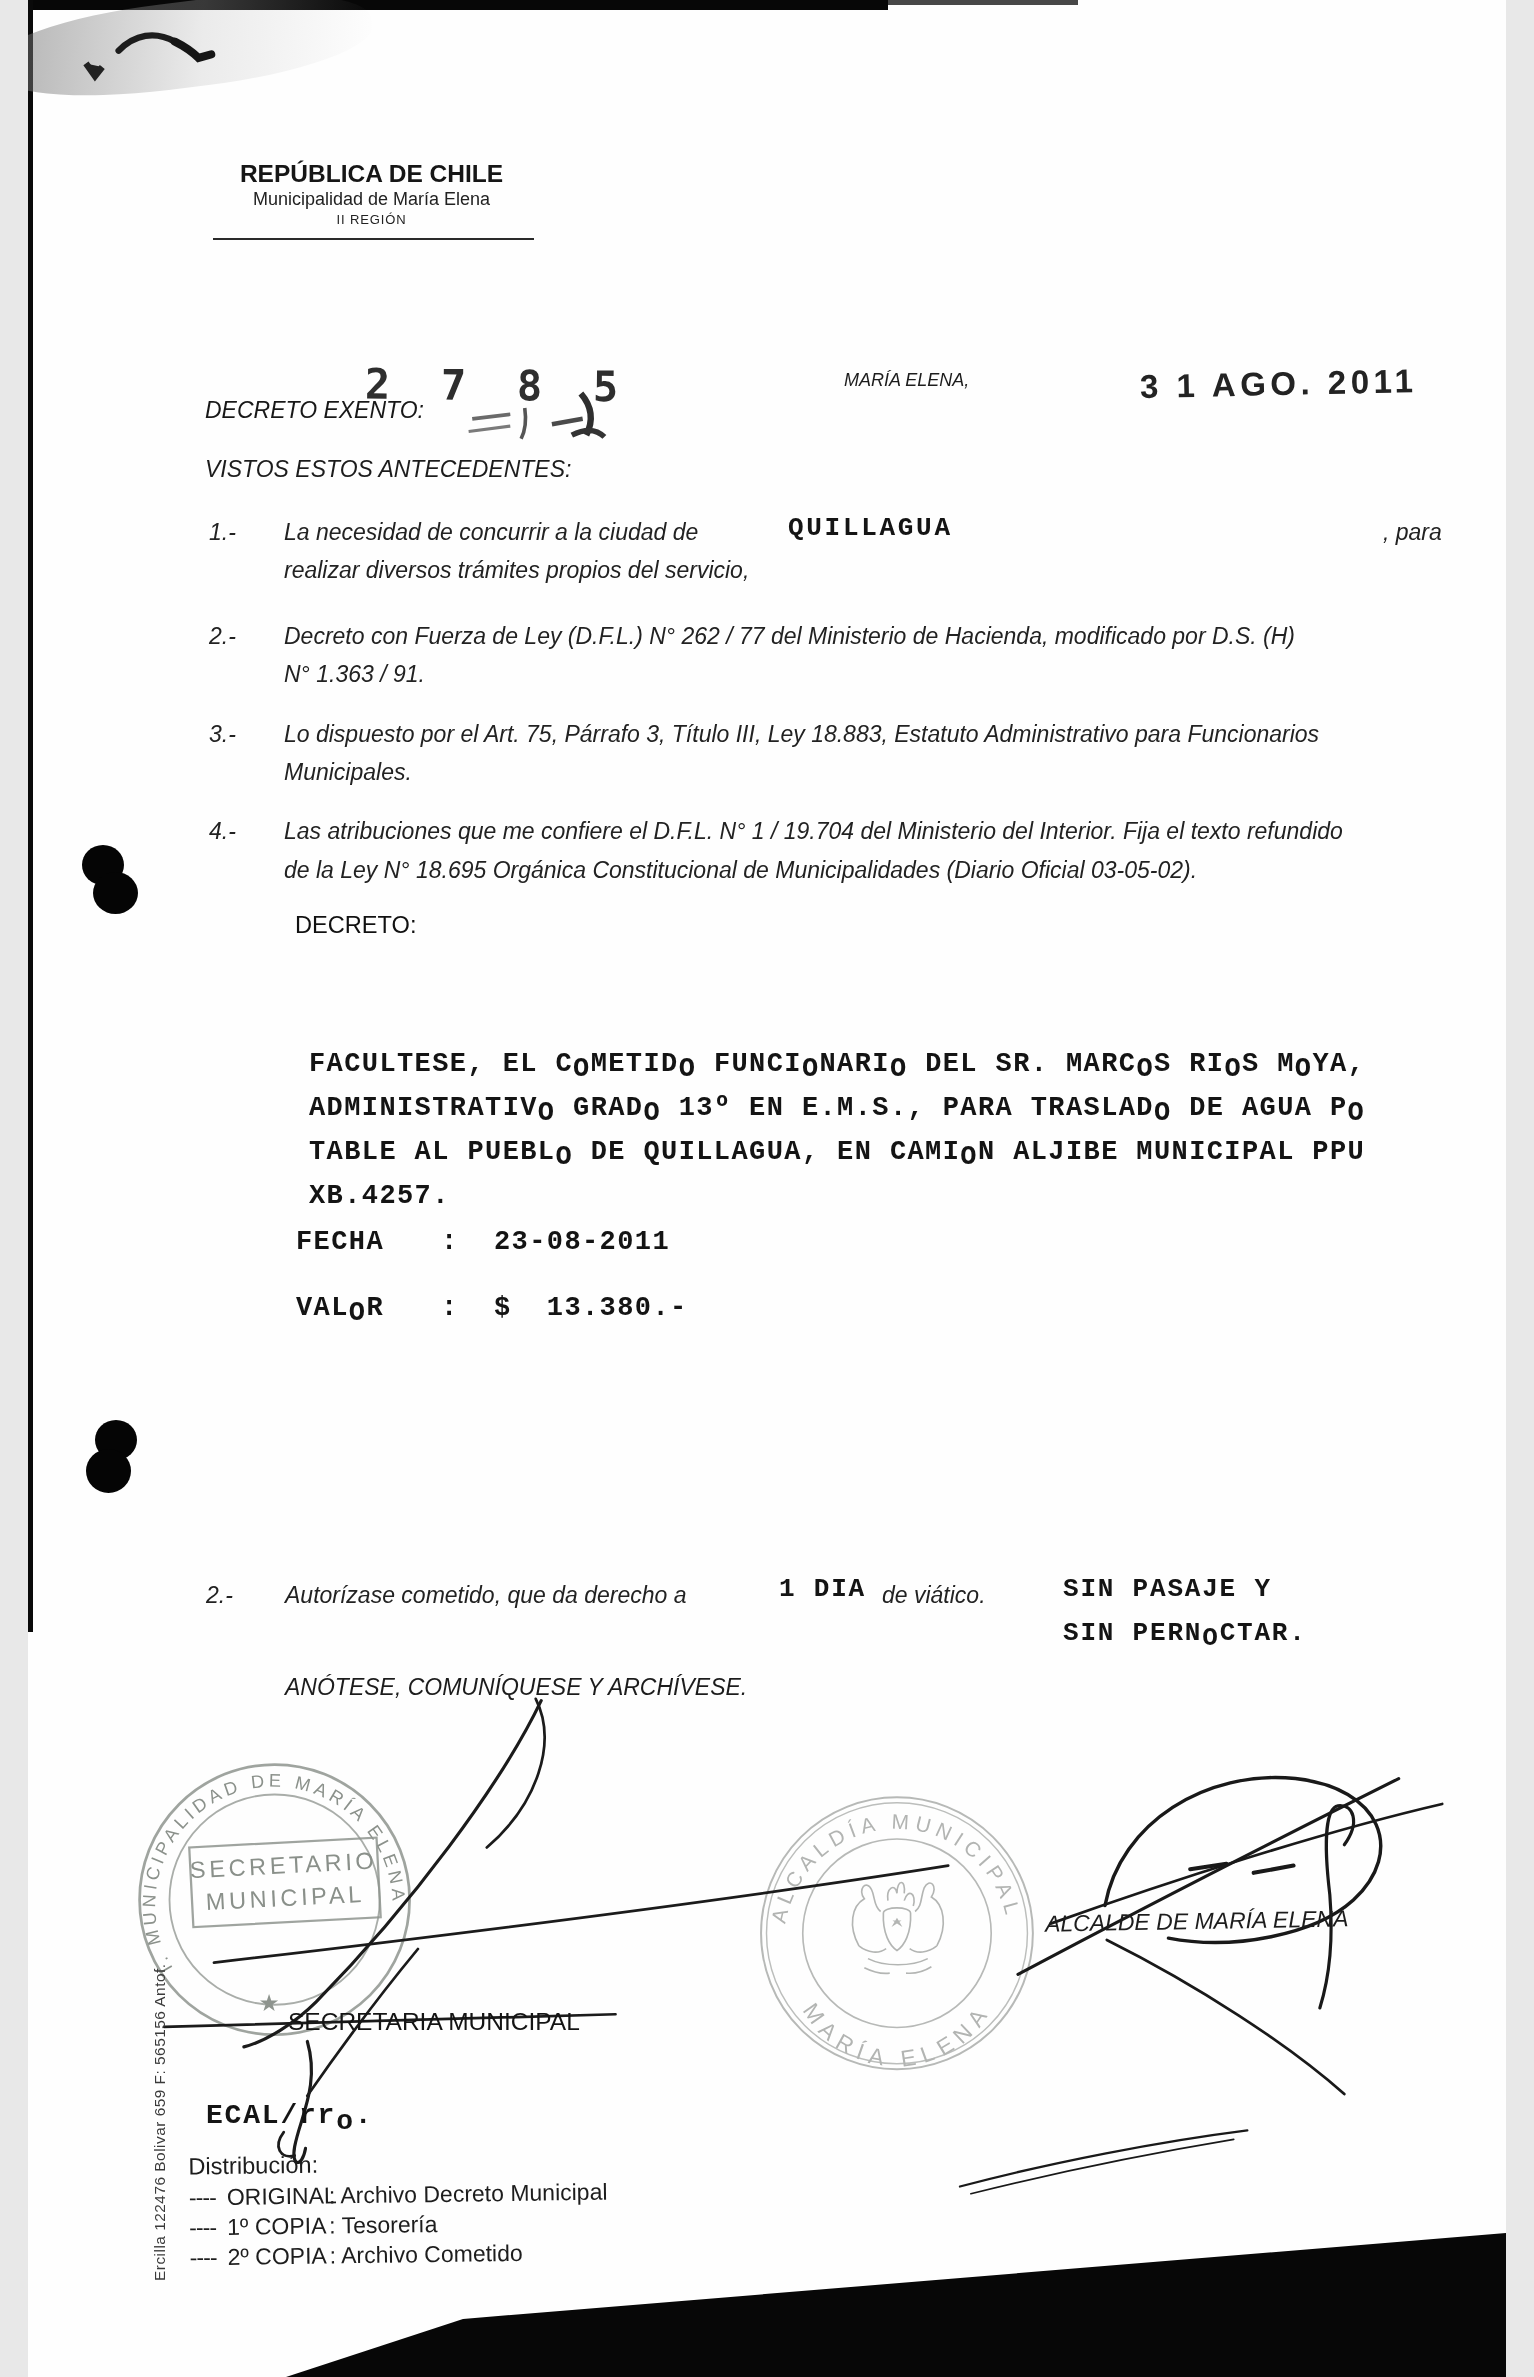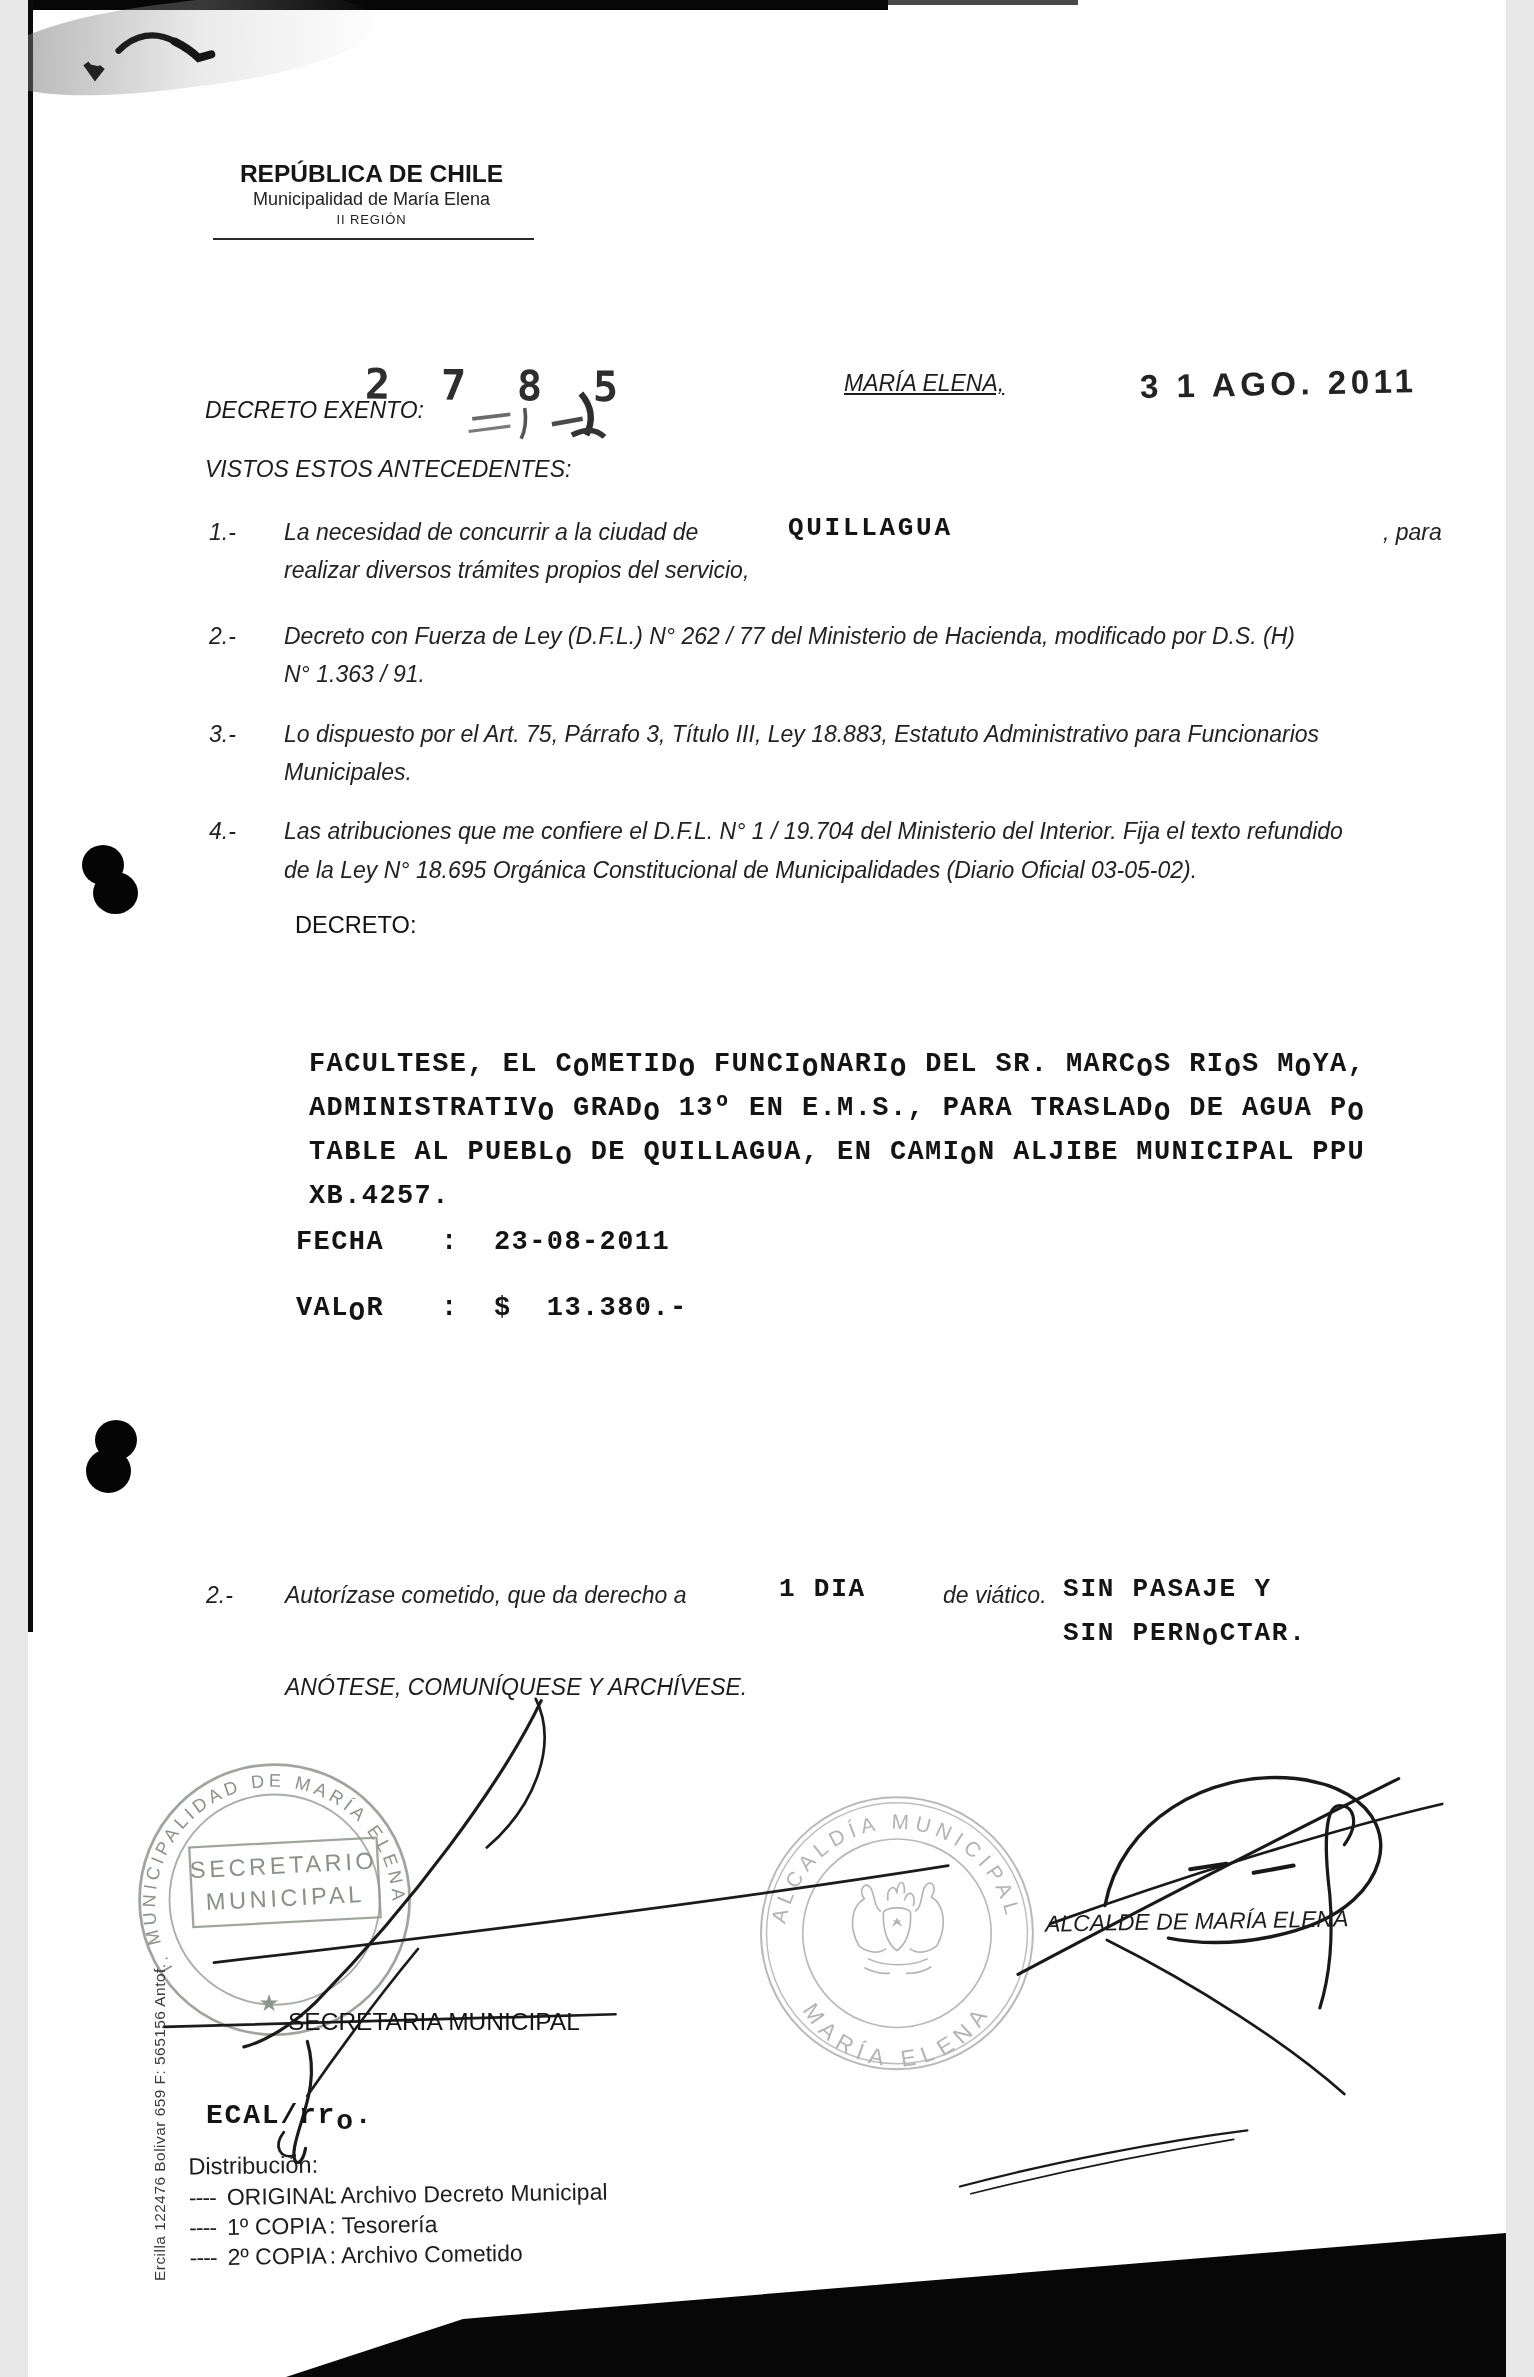--- a/index.html
+++ b/index.html
@@ -55,21 +55,21 @@
   <div class="abs it bold" style="left:177px;top:397px;font-size:23px;color:#181818;">DECRETO EXENTO:</div>
   <div class="abs stampnum" style="left:337px;top:361px;">2 7 8 5</div>
   <svg class="abs" style="left:437px;top:388px;" width="172" height="68" viewBox="0 0 190 75">
     <path d="M 8 34 l 42 -5" stroke="#6a6a6a" stroke-width="4" fill="none"></path>
     <path d="M 4 48 l 46 -6" stroke="#7a7a7a" stroke-width="3.5" fill="none"></path>
     <path d="M 66 22 c 2 14 0 26 -4 34" stroke="#555" stroke-width="4" fill="none"></path>
     <path d="M 96 40 l 34 -6" stroke="#4a4a4a" stroke-width="5" fill="none"></path>
     <path d="M 128 6 c 12 14 14 30 6 46" stroke="#2e2e2e" stroke-width="7" fill="none"></path>
     <path d="M 118 52 c 16 -8 28 -6 36 2" stroke="#333" stroke-width="6" fill="none"></path>
   </svg>
-  <div class="abs it" style="left:816px;top:370px;font-size:23px;color:#1d1d1d;text-decoration:underline;">MARÍA ELENA,</div>
+  <div class="abs it" style="left:816px;top:370px;font-size:18px;color:#1d1d1d;">MARÍA ELENA,</div>
   <div class="abs datestamp" style="left:1112px;top:365px;">3 1 AGO. 2011</div>
 
   <div class="abs it" style="left:177px;top:456px;font-size:23px;color:#1c1c1c;">VISTOS ESTOS ANTECEDENTES:</div>
 
   <div class="abs body-txt" style="left:181px;top:513px;">1.-</div>
   <div class="abs body-txt" style="left:256px;top:513px;">La necesidad de concurrir a la ciudad de</div>
   <div class="abs mono subO" style="left:760px;top:513px;font-size:26px;letter-spacing:2.7px;">QUILLAGUA</div>
   <div class="abs body-txt" style="left:1355px;top:513px;">, para</div>
   <div class="abs body-txt" style="left:256px;top:551px;">realizar diversos trámites propios del servicio,</div>
 
@@ -97,21 +97,21 @@
   <div class="abs mono typed" style="left:268px;top:1220px;">FECHA</div>
   <div class="abs mono typed" style="left:413px;top:1220px;">:</div>
   <div class="abs mono typed" style="left:466px;top:1220px;">23-08-2011</div>
   <div class="abs mono typed subO" style="left:268px;top:1286px;">VAL<span class="lo">O</span>R</div>
   <div class="abs mono typed" style="left:413px;top:1286px;">:</div>
   <div class="abs mono typed" style="left:466px;top:1286px;">$  13.380.-</div>
 
   <div class="abs body-txt" style="left:178px;top:1576px;">2.-</div>
   <div class="abs body-txt" style="left:257px;top:1576px;">Autorízase cometido, que da derecho a</div>
   <div class="abs mono" style="left:751px;top:1574px;font-size:26px;letter-spacing:1.8px;">1 DIA</div>
-  <div class="abs body-txt" style="left:915px;top:1576px;text-align:center;">de viático.</div>
+  <div class="abs body-txt" style="left:854px;top:1576px;text-align:center;">de viático.</div>
   <div class="abs mono subO" style="left:1035px;top:1574px;font-size:26px;letter-spacing:1.8px;">SIN PASAJE Y</div>
   <div class="abs mono subO" style="left:1035px;top:1618px;font-size:26px;letter-spacing:1.8px;">SIN PERN<span class="lo">O</span>CTAR.</div>
 
   <div class="abs it" style="left:257px;top:1674px;font-size:23px;color:#1c1c1c;">ANÓTESE, COMUNÍQUESE Y ARCHÍVESE.</div>
 
   <svg class="abs" style="left:98px;top:1761px;" width="299" height="299" viewBox="0 0 330 330">
     <circle cx="164" cy="153" r="149" fill="none" stroke="#8e948e" stroke-width="3" opacity=".85"></circle>
     <circle cx="164" cy="153" r="116" fill="none" stroke="#939993" stroke-width="2" opacity=".8"></circle>
     <path id="secArc" d="M 60 240 A 131 131 0 1 1 268 238" fill="none"></path>
     <text font-size="20" letter-spacing="4.5" fill="#8b918b">

